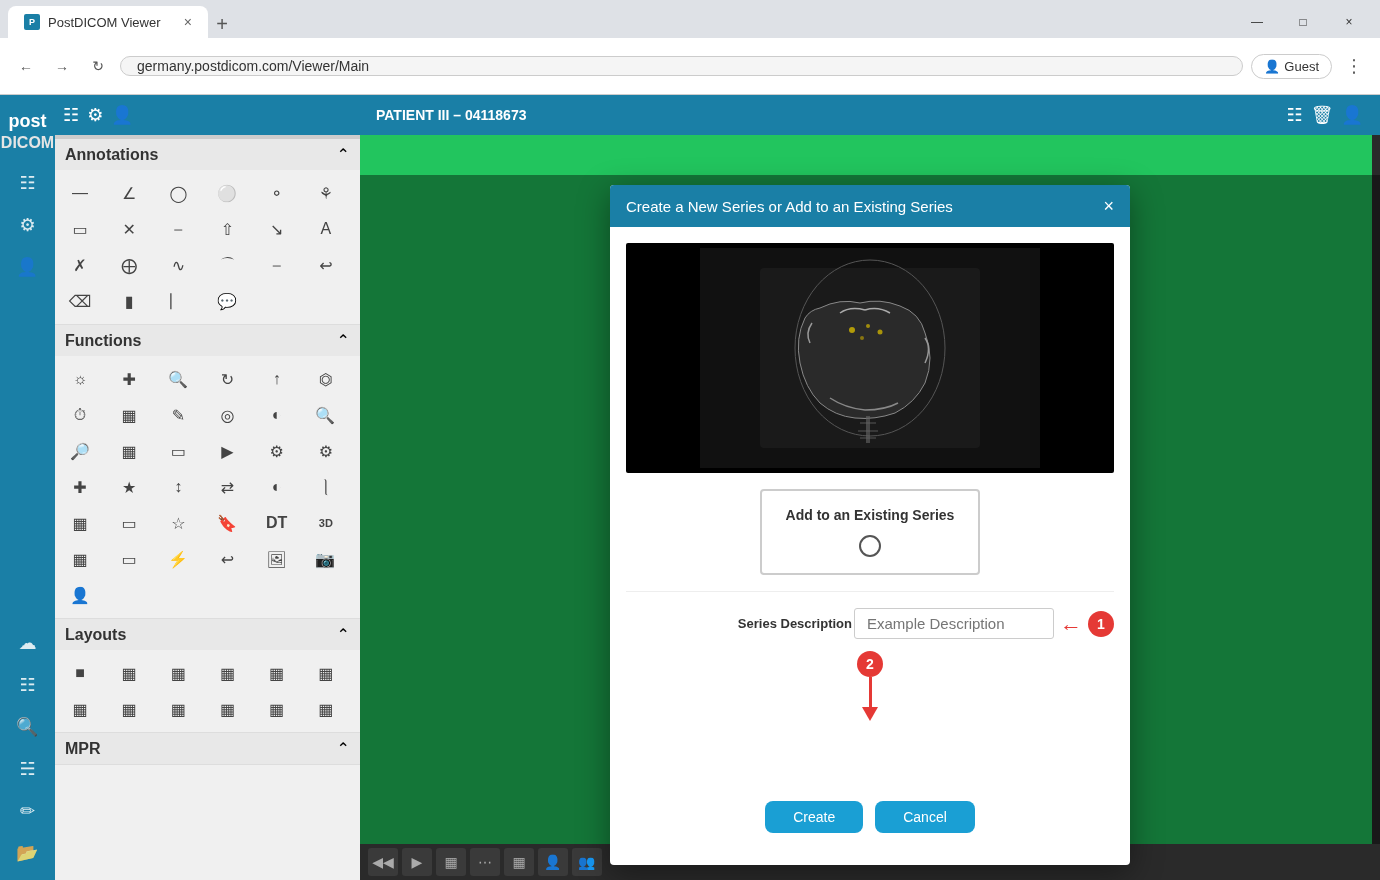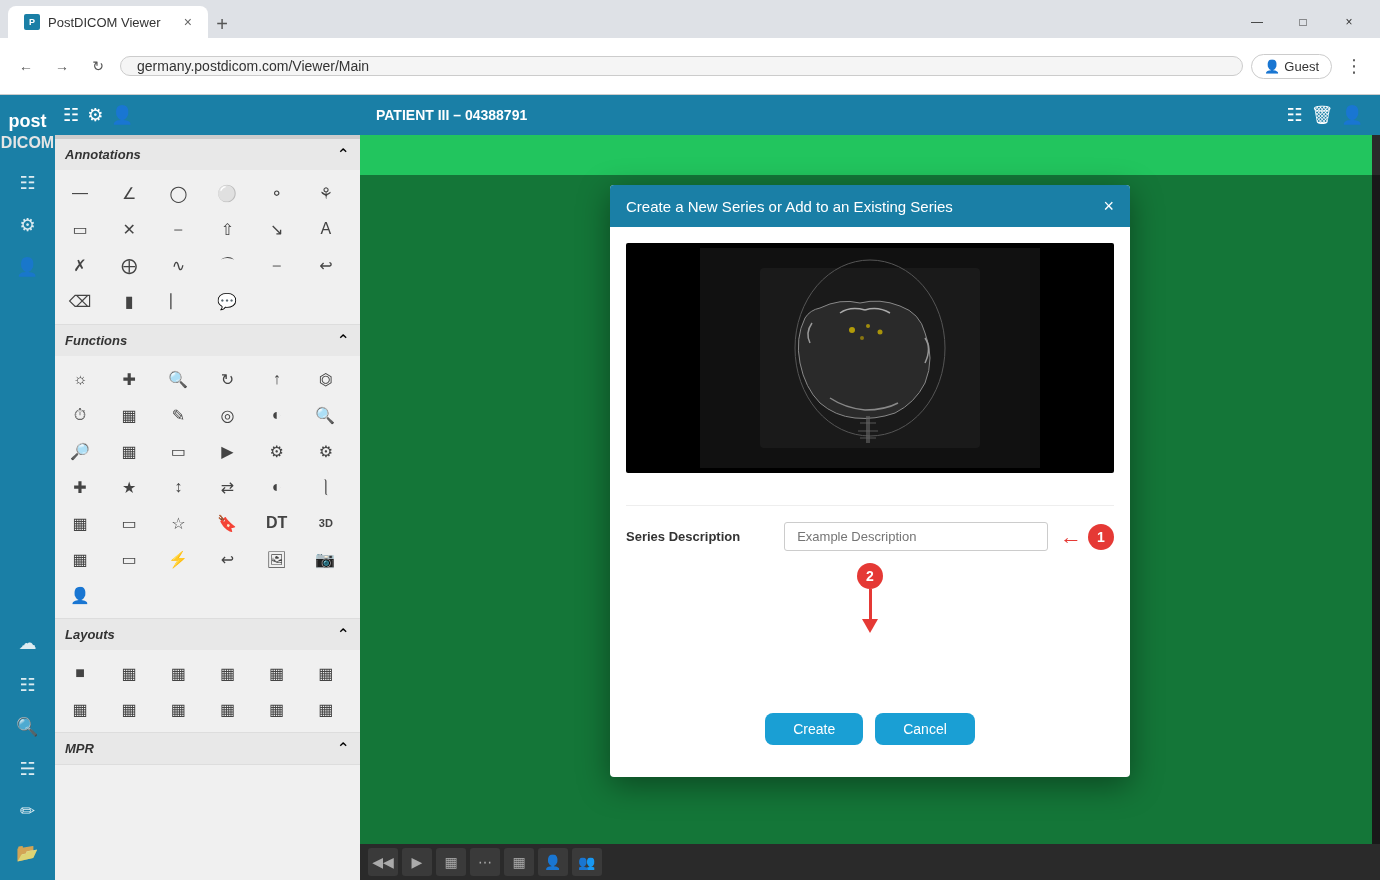--- a/index.html
+++ b/index.html
@@ -28,21 +28,21 @@
     
     .sidebar-icons { width: 55px; background: #1a7fa6; display: flex; flex-direction: column; align-items: center; padding: 8px 0; gap: 4px; }
     .sidebar-icon { width: 38px; height: 38px; display: flex; align-items: center; justify-content: center; border-radius: 4px; cursor: pointer; color: white; font-size: 18px; opacity: 0.85; }
     .sidebar-logo { color: white; font-size: 11px; font-weight: bold; padding: 8px 4px; text-align: center; line-height: 1.2; }
 
     
     .tools-panel { width: 305px; background: #f0f0f0; overflow-y: auto; }
     .tools-header { background: #1a7fa6; color: white; padding: 4px 8px; display: flex; align-items: center; gap: 8px; height: 40px; }
     .tools-section { border-bottom: 1px solid #ddd; }
     .section-header { display: flex; justify-content: space-between; align-items: center; padding: 6px 10px; background: #e8e8e8; cursor: pointer; }
-    .section-title { font-size: 13px; font-weight: 600; color: #333; font-style: italic; }
+    .section-title { font-size: 16px; font-weight: 600; color: #333; }
     .tools-grid { display: grid; grid-template-columns: repeat(6, 1fr); gap: 2px; padding: 6px; }
     .tool-btn { width: 38px; height: 34px; display: flex; align-items: center; justify-content: center; border: none; background: none; cursor: pointer; border-radius: 3px; font-size: 16px; color: #444; }
 
     
     .main-content { flex: 1; background: #1a1a1a; position: relative; }
 
     
     .top-bar { background: #1a7fa6; height: 40px; display: flex; align-items: center; justify-content: center; padding: 0 16px; }
     .top-bar-actions { margin-left: auto; display: flex; gap: 8px; }
     .top-bar-icon { color: white; font-size: 18px; cursor: pointer; }
@@ -62,21 +62,21 @@
 
     
     .series-options { display: flex; gap: 16px; justify-content: center; margin-bottom: 16px; padding-bottom: 16px; border-bottom: 1px solid #eee; }
     .series-option { border: 2px solid #ccc; border-radius: 4px; padding: 16px 24px; cursor: pointer; display: flex; flex-direction: column; align-items: center; gap: 12px; min-width: 160px; background: white; }
     .series-option.selected { border-color: #1a7fa6; }
     .series-option-label { font-size: 14px; font-weight: 600; color: #333; text-align: center; }
     .radio-circle { width: 22px; height: 22px; border-radius: 50%; border: 2px solid #555; display: flex; align-items: center; justify-content: center; }
     .radio-circle.checked { border-color: #1a7fa6; }
     .radio-circle.checked::after { content: '✓'; color: #1a7fa6; font-size: 14px; }
     .form-label { font-size: 13px; font-weight: 600; color: #333; white-space: nowrap; }
-    .form-input { border: 1px solid #ccc; border-radius: 3px; padding: 6px 12px; font-size: 13px; color: #555; width: 264px; outline: none; margin-left: 36px; }
+    .form-input { border: 1px solid #ccc; border-radius: 3px; padding: 6px 12px; font-size: 15px; color: #555; width: 200px; outline: none; }
 
     
     .dialog-footer { display: flex; justify-content: center; gap: 12px; padding: 16px; padding-top: 0; }
     .btn { padding: 8px 28px; border-radius: 8px; border: none; font-size: 14px; cursor: pointer; font-weight: 500; }
     .btn-primary { background: #1a9fd4; color: white; }
     .btn-secondary { background: #1a9fd4; color: white; }
 
     
     .bottom-bar { background: #2a2a2a; height: 36px; display: flex; align-items: center; justify-content: space-between; padding: 0 8px; }
     .bottom-nav { display: flex; gap: 4px; }
@@ -247,21 +247,21 @@
       <div class="section-header">
         <span class="section-title">MPR</span>
         <span>⌃</span>
       </div>
     </div>
   </div>
 
   <div class="main-content">
 
     <div class="top-bar">
-      <span style="color:white;font-size:14px;font-weight:600;">PATIENT III – 04388791</span>
+      <span style="color:white;font-size:14px;font-weight:600;">PATIENT III – 04118673</span>
       <div class="top-bar-actions">
         <span class="top-bar-icon">☷</span>
         <span class="top-bar-icon">🗑</span>
         <span class="top-bar-icon">👤</span>
       </div>
     </div>
 
     <div style="position:relative;flex:1;background:#22c55e;height:calc(100% - 76px);">
 
       <div style="position:absolute;right:0;top:0;bottom:0;width:8px;background:#2a2a2a;"></div>
@@ -300,25 +300,29 @@
                 <circle cx="162" cy="90" r="2" fill="#c8a800" opacity="0.6"></circle>
 
                 <path d="M168,168 L168,195" stroke="#666" stroke-width="4" opacity="0.6"></path>
                 <path d="M160,175 L176,175" stroke="#666" stroke-width="2" opacity="0.4"></path>
                 <path d="M158,183 L178,183" stroke="#666" stroke-width="2" opacity="0.4"></path>
                 <path d="M160,190 L176,190" stroke="#666" stroke-width="2" opacity="0.4"></path>
               </svg>
             </div>
 
             <div class="series-options">
+              <div class="series-option">
+                <span class="series-option-label">Add to an Existing Series</span>
+                <div class="radio-circle"></div>
+              </div>
             </div>
 
             <div style="position:relative;padding-bottom:80px;">
 
-              <div style="display:flex;align-items:center;justify-content:flex-end;gap:8px;position:relative;">
+              <div style="display:flex;align-items:center;justify-content:flex-end;gap:2px;position:relative;">
                 <label class="form-label">Series Description</label>
                 <input class="form-input" type="text" placeholder="Example Description" style="">
 
                 <div style="display:flex;align-items:center;gap:6px;margin-left:4px;">
                   <span style="color:#e53935;font-size:22px;line-height:1;">←</span>
                   <div style="width:26px;height:26px;background:#e53935;border-radius:50%;color:white;font-size:14px;font-weight:bold;display:flex;align-items:center;justify-content:center;">1</div>
                 </div>
               </div>
 
               <div style="display:flex;flex-direction:column;align-items:center;margin-top:12px;gap:0;">

